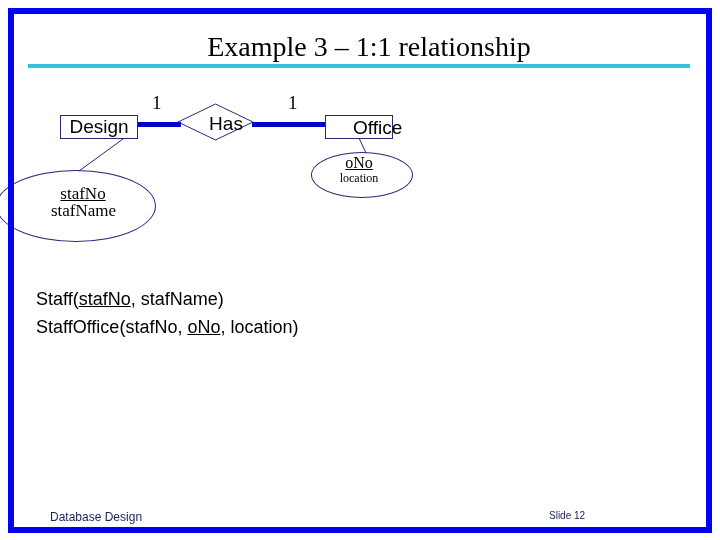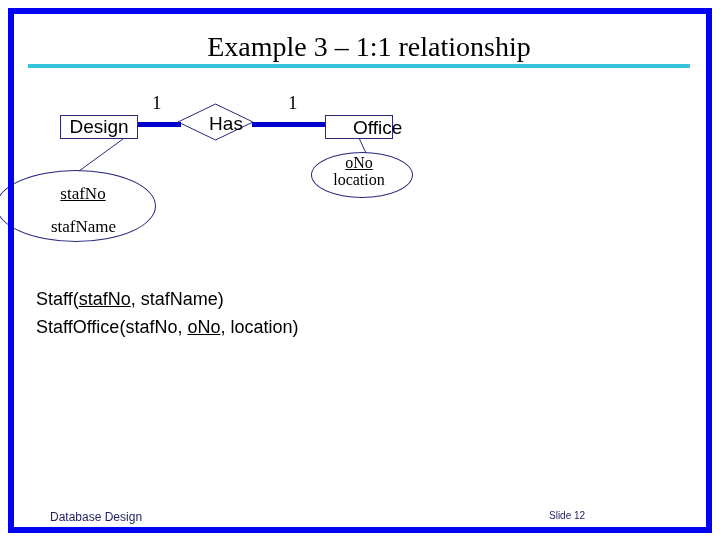--- a/index.html
+++ b/index.html
@@ -37,23 +37,23 @@
 
   .has-label { position:absolute; left:197px; top:113px; width:58px; text-align:center; font-size:19px; z-index:3; }
 
   .attr-ellipse { position:absolute; border:1px solid #28287d; border-radius:50%; box-sizing:border-box; z-index:1; }
   .staff-ellipse  { left:-4px;  top:170px; width:160px; height:72px; }
   .office-ellipse { left:311px; top:152px; width:102px; height:46px; }
 
   .attr { position:absolute; font-family:"Liberation Serif", serif; z-index:3; }
   .attr.key { text-decoration:underline; }
   .attr-stafno   { left:43px;  top:184px; width:80px; text-align:center; font-size:17px; }
-  .attr-stafname { left:36px;  top:217px; width:95px; text-align:center; font-size:17px; }
+  .attr-stafname { left:36px;  top:201px; width:95px; text-align:center; font-size:17px; }
   .attr-ono      { left:327px; top:154px; width:64px; text-align:center; font-size:16px; }
-  .attr-location { left:317px; top:171px; width:84px; text-align:center; font-size:16px; }
+  .attr-location { left:317px; top:171px; width:84px; text-align:center; font-size:12px; }
 
   .schema-line { position:absolute; left:36px; font-size:18px; z-index:3; white-space:nowrap; }
   .schema-1 { top:289px; }
   .schema-2 { top:317px; }
   .schema-line .u { text-decoration:underline; }
 
   .footer-left  { position:absolute; left:50px;  top:510px; font-size:12px; color:#1f1f5e; z-index:3; }
   .footer-right { position:absolute; left:549px; top:510px; font-size:10px; color:#1f1f5e; z-index:3; }
 </style>
 </head>

